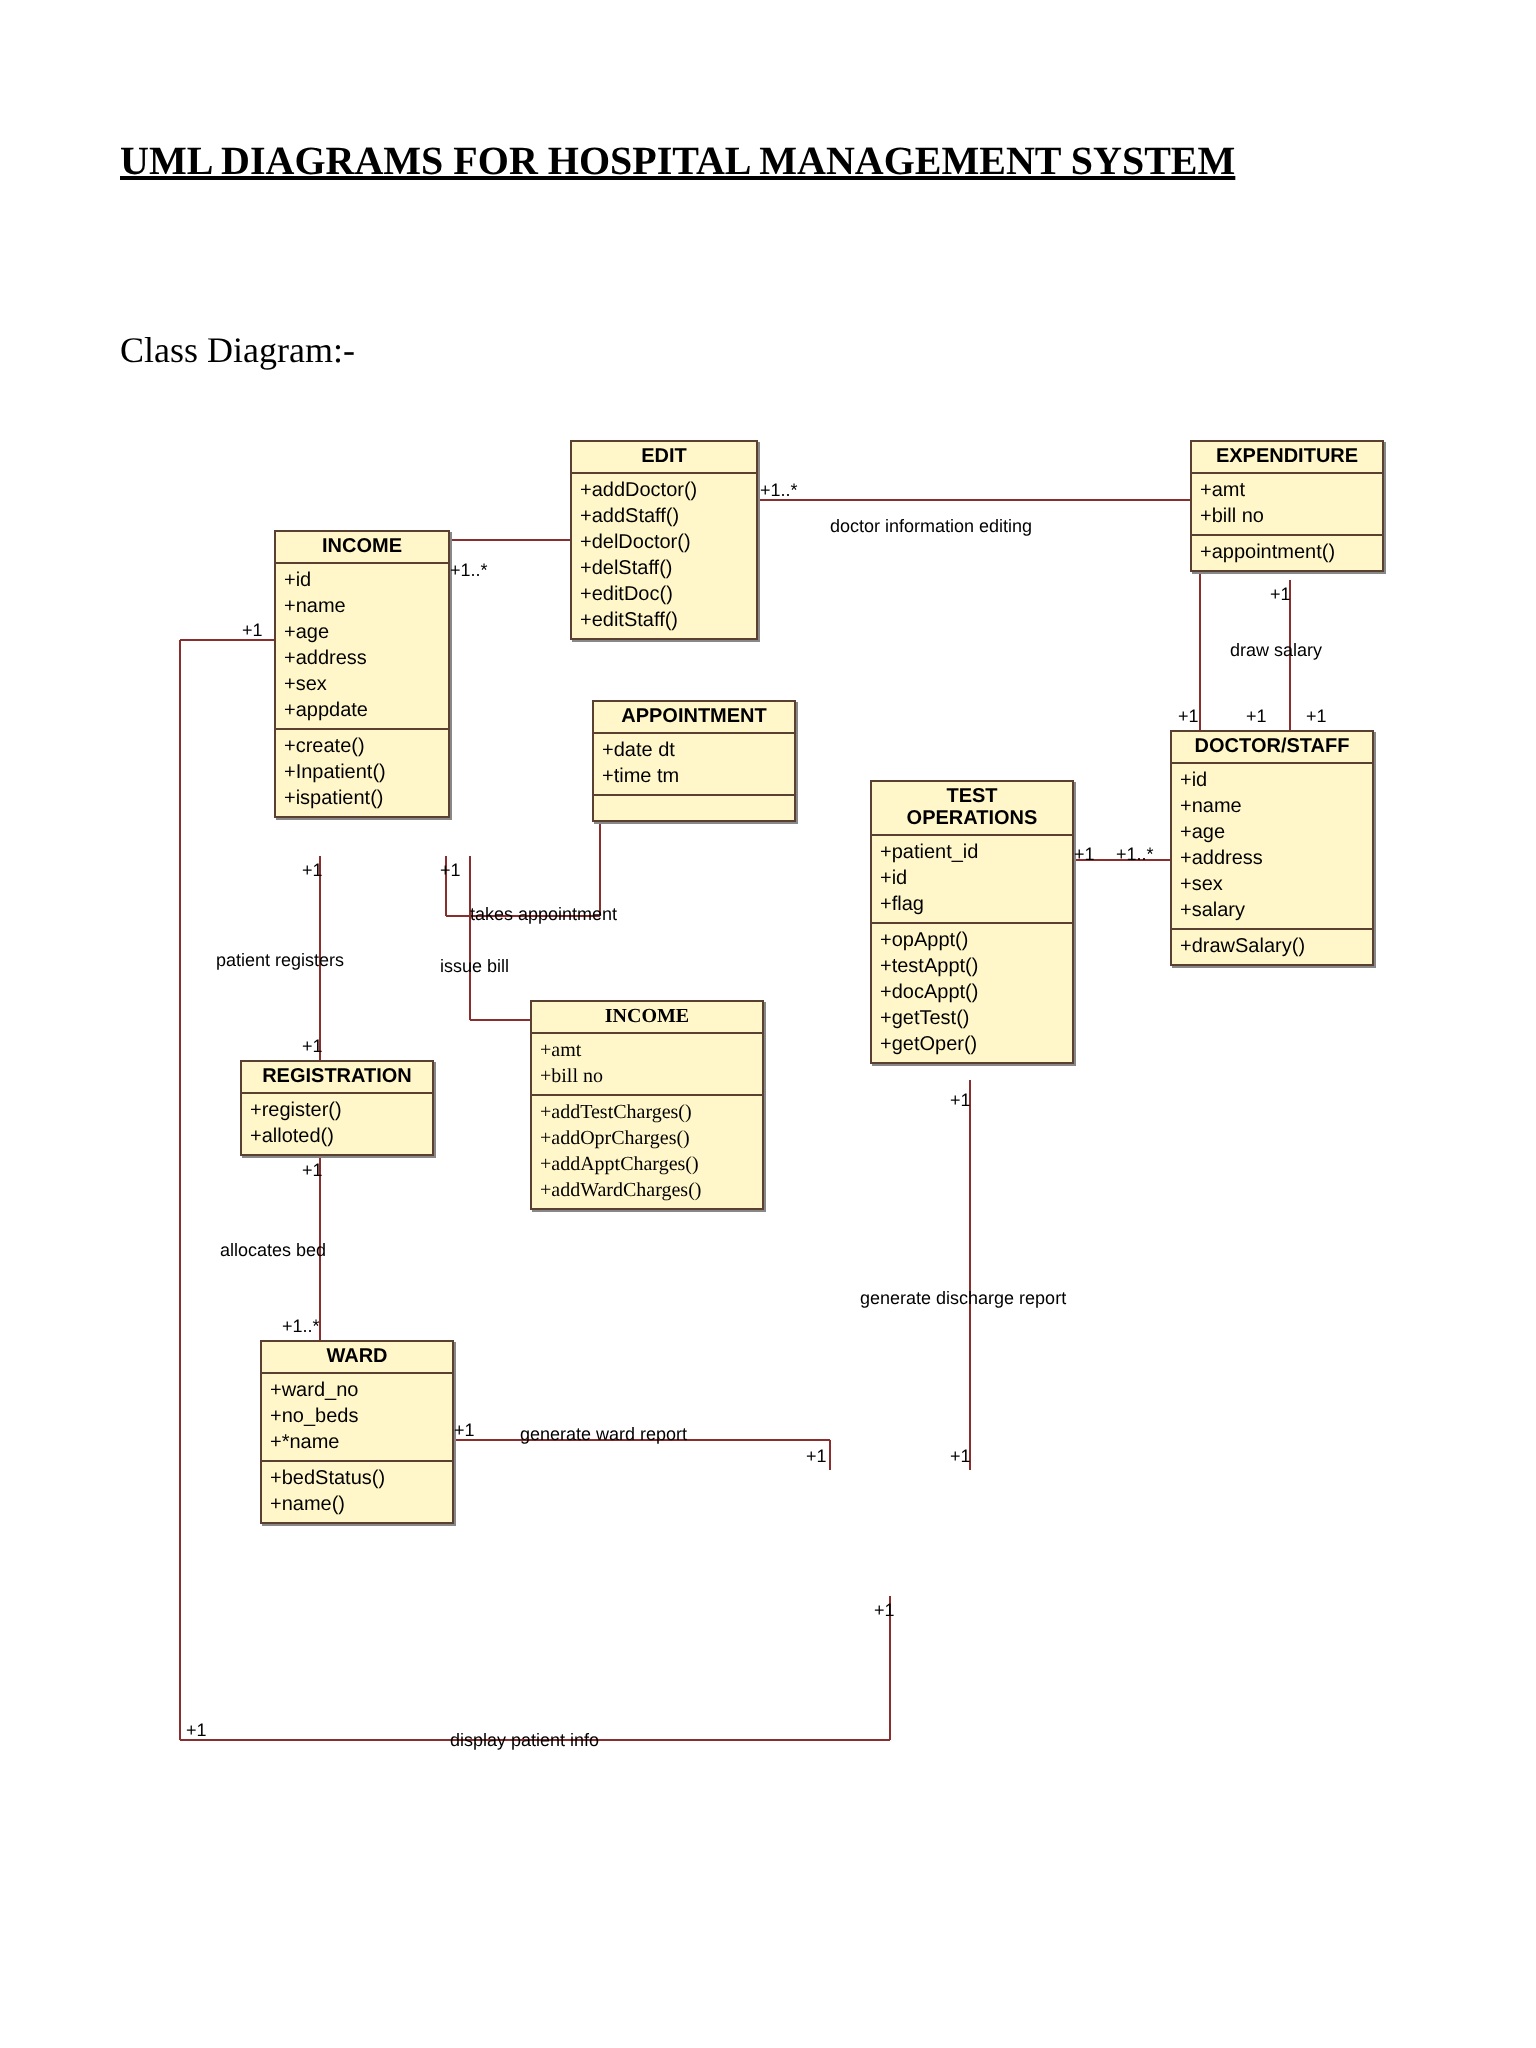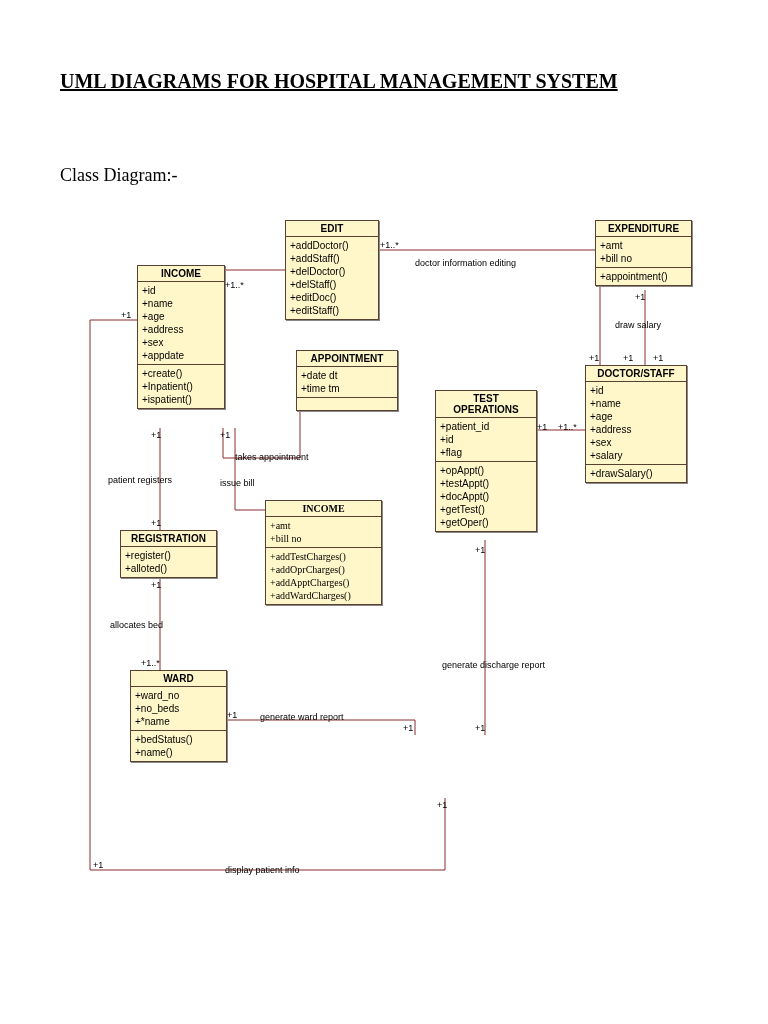--- a/index.html
+++ b/index.html
@@ -226,21 +226,21 @@
 </div>
 
 
 <div class="rel-label" style="left:360px; top:48px;">doctor information editing</div>
 <div class="rel-label" style="left:560px; top:110px;">draw salary</div>
 <div class="rel-label" style="left:180px; top:242px;">takes appointment</div>
 <div class="rel-label" style="left:53px; top:265px;">patient registers</div>
 <div class="rel-label" style="left:165px; top:268px;">issue bill</div>
 <div class="rel-label" style="left:55px; top:410px;">allocates bed</div>
 <div class="rel-label" style="left:205px; top:502px;">generate ward report</div>
-<div class="rel-label" style="left:375px; top:450px;margin-left:12px;">generate discharge report</div>
+<div class="rel-label" style="left:375px; top:434px;">generate discharge report</div>
 <div class="rel-label" style="left:170px; top:655px;">display patient info</div>
 
 <div class="mult" style="left:66px; top:100px;">+1</div>
 <div class="mult" style="left:170px; top:70px;">+1..*</div>
 <div class="mult" style="left:96px; top:220px;">+1</div>
 <div class="mult" style="left:165px; top:220px;">+1</div>
 <div class="mult" style="left:96px; top:308px;">+1</div>
 <div class="mult" style="left:96px; top:370px;">+1</div>
 <div class="mult" style="left:86px; top:448px;">+1..*</div>
 <div class="mult" style="left:172px; top:500px;">+1</div>

